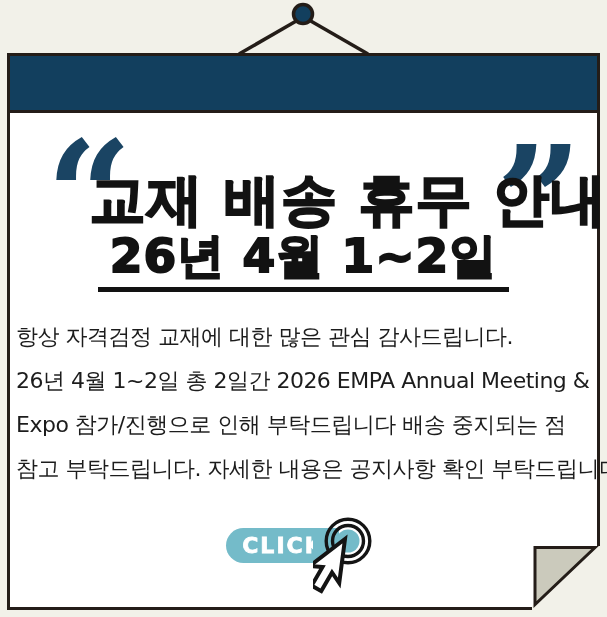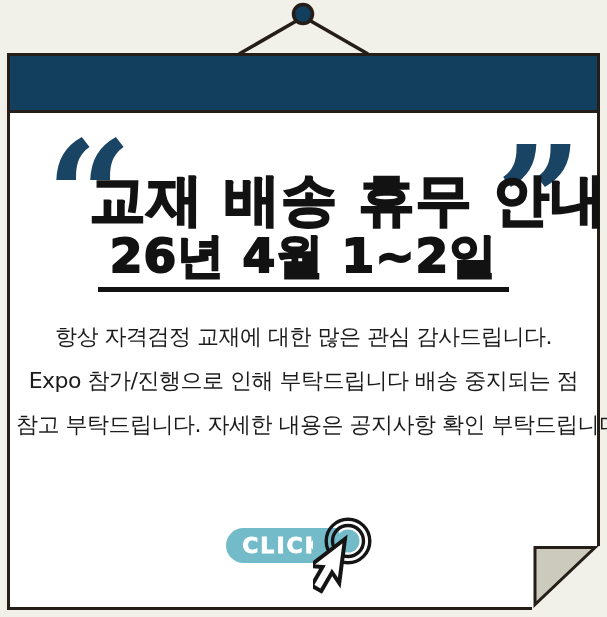--- a/index.html
+++ b/index.html
@@ -63,21 +63,20 @@
     font-size:47px;
     font-weight:900;
     letter-spacing:1px;
     -webkit-text-stroke:2px #121212;
     border-bottom:5px solid #121212;
     padding:0 12px 3px 12px;
   }
   .body-block{
     position:absolute;
     left:16px;right:16px;top:315px;
-    text-align:center;
     color:#1c1c1c;
   }
   .body-line{
     font-size:22px;
     line-height:44px;
     letter-spacing:-0.5px;
     white-space:nowrap;
   }
   .click-button{
     position:absolute;
@@ -132,20 +131,21 @@
 
   <div class="title-block">
     <div class="title-line1">교재 배송 휴무 안내</div>
     <div class="title-line2-wrap">
       <span class="title-line2">26년 4월 1~2일</span>
     </div>
   </div>
 
   <div class="body-block">
     <div class="body-line">항상 자격검정 교재에 대한 많은 관심 감사드립니다.</div>
+    <div class="body-line">26년 4월 1~2일 총 2일간 2026 EMPA Annual Meeting &amp;</div>
     <div class="body-line">Expo 참가/진행으로 인해 부탁드립니다 배송 중지되는 점</div>
     <div class="body-line">참고 부탁드립니다. 자세한 내용은 공지사항 확인 부탁드립니다.</div>
   </div>
 
   <button class="click-button">
     <span class="click-label">CLICK</span>
   </button>
 
   <svg class="cursor-icon" width="100" height="112" viewBox="0 0 100 112">
 

